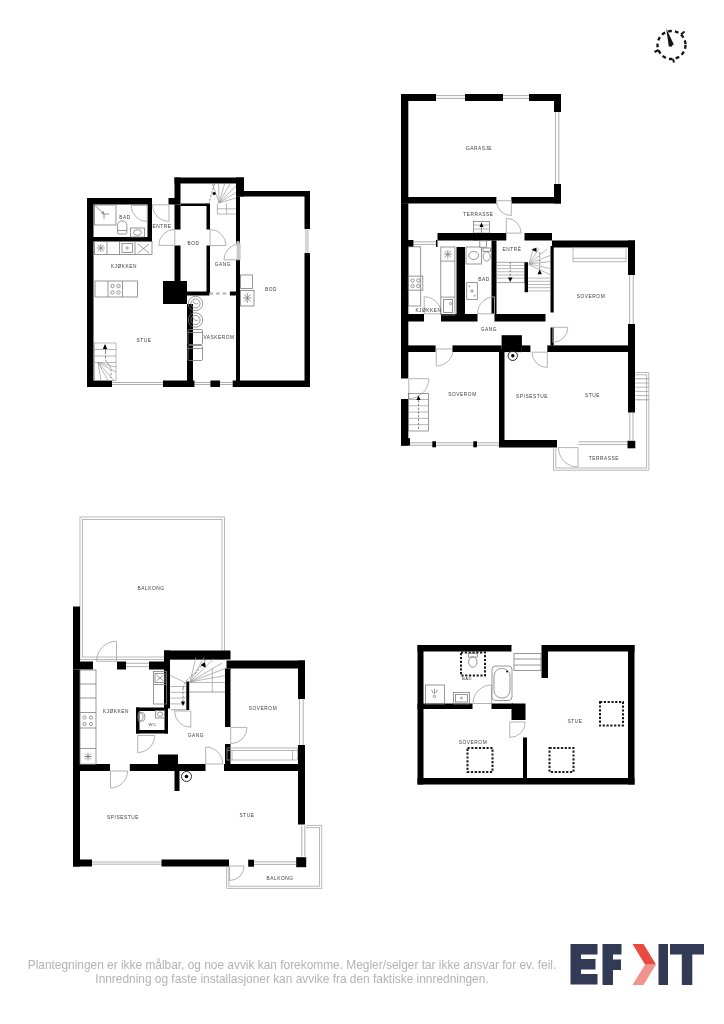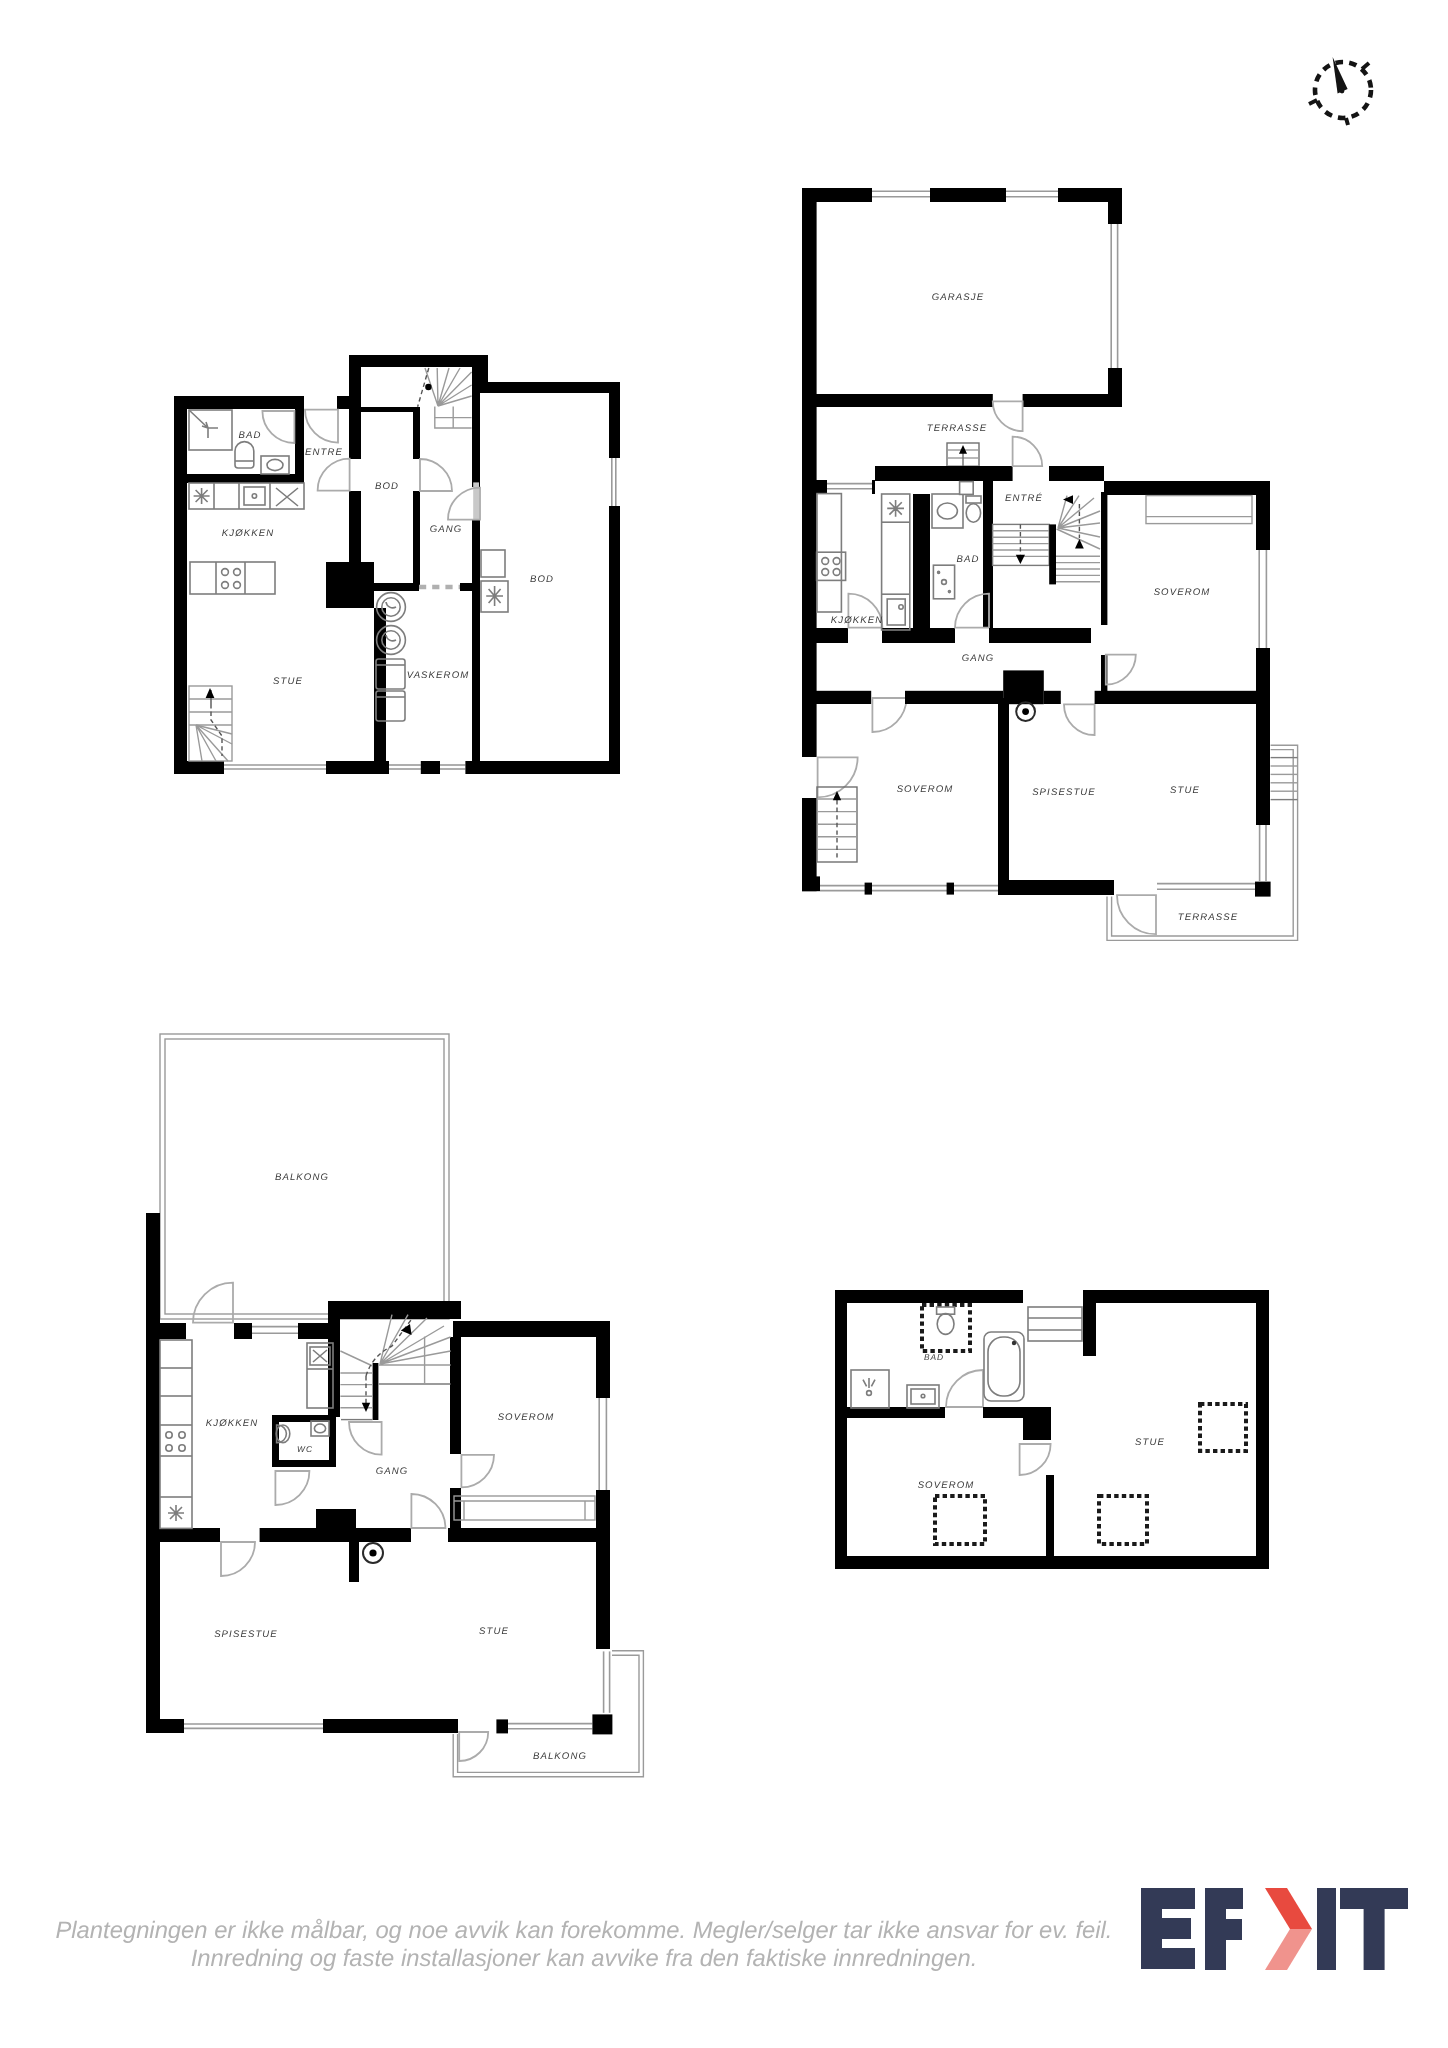--- a/index.html
+++ b/index.html
@@ -1,16 +1,16 @@
 <!DOCTYPE html>
 <html><head>
 <meta charset="utf-8">
 <style>
 html,body{margin:0;padding:0;background:#fff;}
-#page{position:relative;width:724px;height:1024px;background:#fff;overflow:hidden;font-family:"Liberation Sans",sans-serif;font-style:italic;}
+#page{position:relative;width:724px;height:1024px;background:#fff;overflow:hidden;font-family:"Liberation Sans",sans-serif;}
 svg{position:absolute;left:0;top:0;}
 .lbl{font-family:"Liberation Sans",sans-serif;font-size:4.8px;letter-spacing:0.55px;fill:#3b3b3b;text-anchor:middle;}
 .lbs{font-family:"Liberation Sans",sans-serif;font-size:4.2px;letter-spacing:0.45px;fill:#3b3b3b;text-anchor:middle;}
 .w{fill:#000;}
 .fur{fill:none;stroke:#7d7d7d;stroke-width:0.8;}
 .furl{fill:none;stroke:#9a9a9a;stroke-width:0.7;}
 .door{fill:none;stroke:#ababab;stroke-width:0.9;}
 .win{fill:none;stroke:#9a9a9a;stroke-width:0.8;}
 .st{fill:none;stroke:#9a9a9a;stroke-width:0.7;}
 </style>

